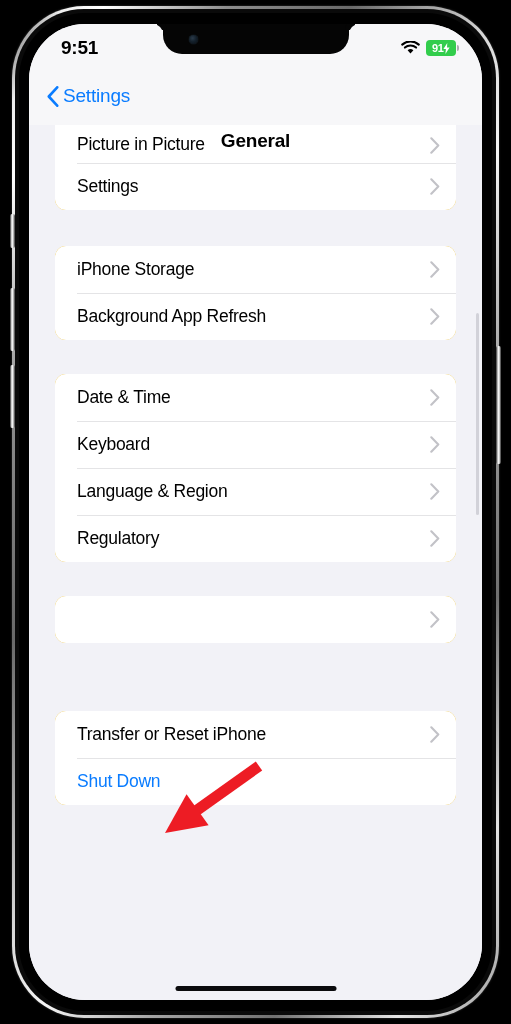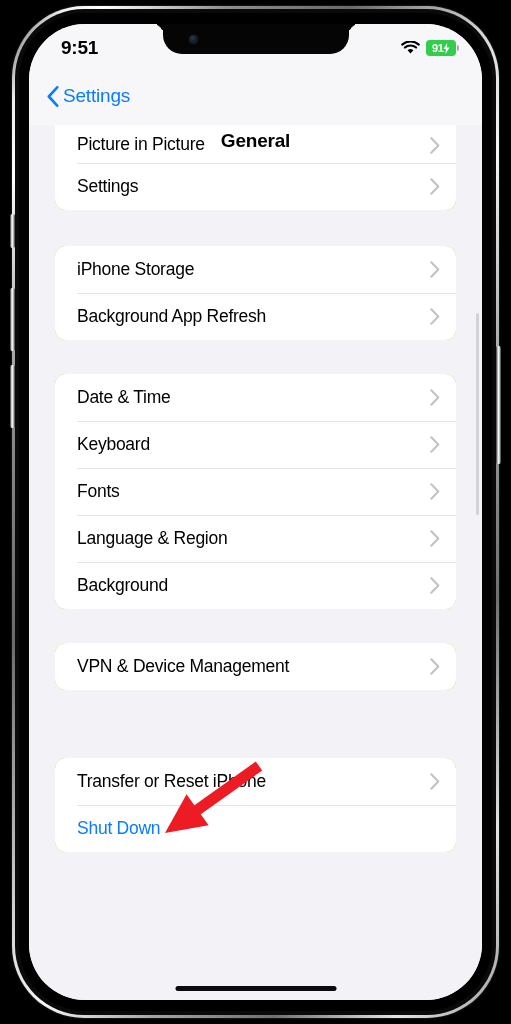--- a/index.html
+++ b/index.html
@@ -392,42 +392,35 @@
                 <path d="M1.3 1.3 L8.3 8.5 L1.3 15.7" stroke="#c2c2c7" stroke-width="2.1" fill="none" stroke-linecap="round" stroke-linejoin="round"></path>
               </svg>
             </div>
             <div class="row">
               <span class="row-label">Keyboard</span>
               <svg class="row-chevron" viewBox="0 0 10 17">
                 <path d="M1.3 1.3 L8.3 8.5 L1.3 15.7" stroke="#c2c2c7" stroke-width="2.1" fill="none" stroke-linecap="round" stroke-linejoin="round"></path>
               </svg>
             </div>
             <div class="row">
-              <span class="row-label">Fonts</span>
-              <svg class="row-chevron" viewBox="0 0 10 17">
-                <path d="M1.3 1.3 L8.3 8.5 L1.3 15.7" stroke="#c2c2c7" stroke-width="2.1" fill="none" stroke-linecap="round" stroke-linejoin="round"></path>
-              </svg>
-            </div>
-            <div class="row">
               <span class="row-label">Language &amp; Region</span>
               <svg class="row-chevron" viewBox="0 0 10 17">
                 <path d="M1.3 1.3 L8.3 8.5 L1.3 15.7" stroke="#c2c2c7" stroke-width="2.1" fill="none" stroke-linecap="round" stroke-linejoin="round"></path>
               </svg>
             </div>
             <div class="row">
-              <span class="row-label">Background</span>
+              <span class="row-label">Regulatory</span>
               <svg class="row-chevron" viewBox="0 0 10 17">
                 <path d="M1.3 1.3 L8.3 8.5 L1.3 15.7" stroke="#c2c2c7" stroke-width="2.1" fill="none" stroke-linecap="round" stroke-linejoin="round"></path>
               </svg>
             </div>
           </div>
           <div class="gap-sm"></div>
           <div class="group">
             <div class="row">
-              <span class="row-label">VPN &amp; Device Management</span>
               <svg class="row-chevron" viewBox="0 0 10 17">
                 <path d="M1.3 1.3 L8.3 8.5 L1.3 15.7" stroke="#c2c2c7" stroke-width="2.1" fill="none" stroke-linecap="round" stroke-linejoin="round"></path>
               </svg>
             </div>
           </div>
           <div class="gap-sm"></div>
           <div class="gap-sm"></div>
           <div class="group">
             <div class="row">
               <span class="row-label">Transfer or Reset iPhone</span>

